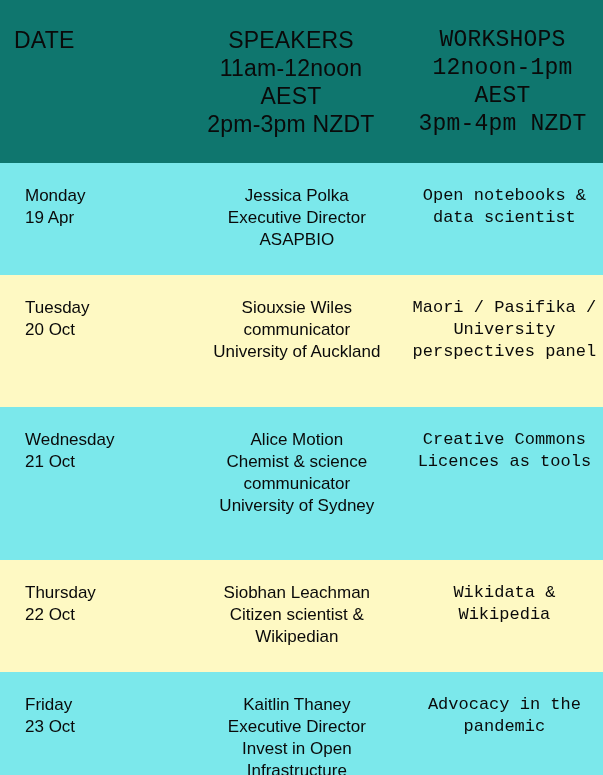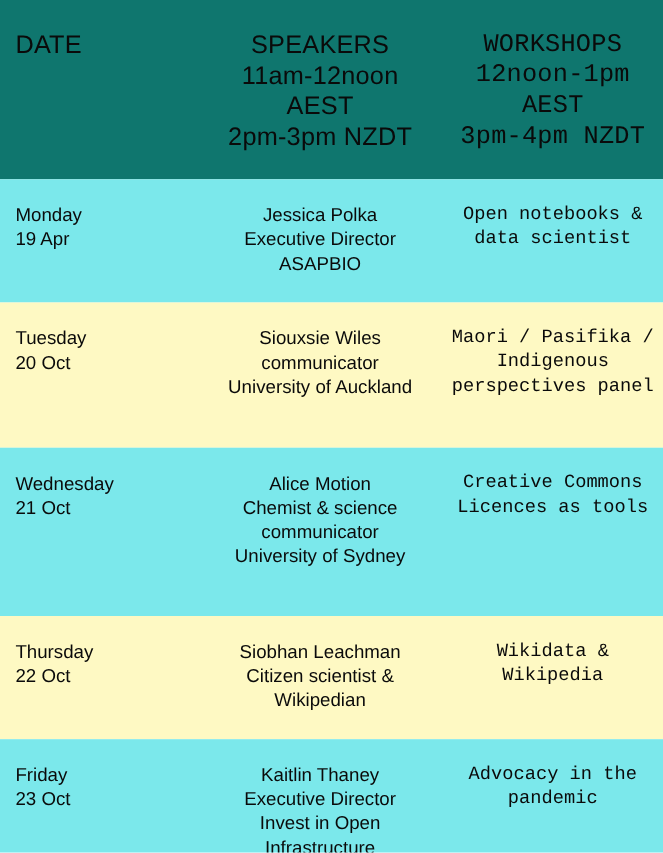--- a/index.html
+++ b/index.html
@@ -47,21 +47,21 @@
   .header-row .cell { padding-top: 0; }
   .header-line {
     font-size: 23px;
     line-height: 28px;
     letter-spacing: 0.2px;
     white-space: nowrap;
   }
   .header-row .col-date .header-line { font-size: 23px; }
 
   
-  .body-row { padding-top: 22px; }
+  .body-row { padding-top: 22px; padding-left: 11px; }
   .body-row .line {
     font-size: 17px;
     line-height: 22px;
     white-space: nowrap;
   }
   .body-row .col-date .line { white-space: nowrap; }
   .body-row .col-speakers .line,
   .body-row .col-workshops .line { white-space: normal; }
 
   .row-cyan { background: #7be8eb; }
@@ -116,21 +116,21 @@
       <div class="line">Tuesday</div>
       <div class="line">20 Oct</div>
     </div>
     <div class="cell col-speakers">
       <div class="line">Siouxsie Wiles</div>
       <div class="line">communicator</div>
       <div class="line">University of Auckland</div>
     </div>
     <div class="cell col-workshops">
       <div class="line">Maori / Pasifika /</div>
-      <div class="line">Indigenous</div>
+      <div class="line">University</div>
       <div class="line">perspectives panel</div>
     </div>
   </div>
 
   <div class="row body-row row-cyan h-131">
     <div class="cell col-date">
       <div class="line">Wednesday</div>
       <div class="line">21 Oct</div>
     </div>
     <div class="cell col-speakers">

